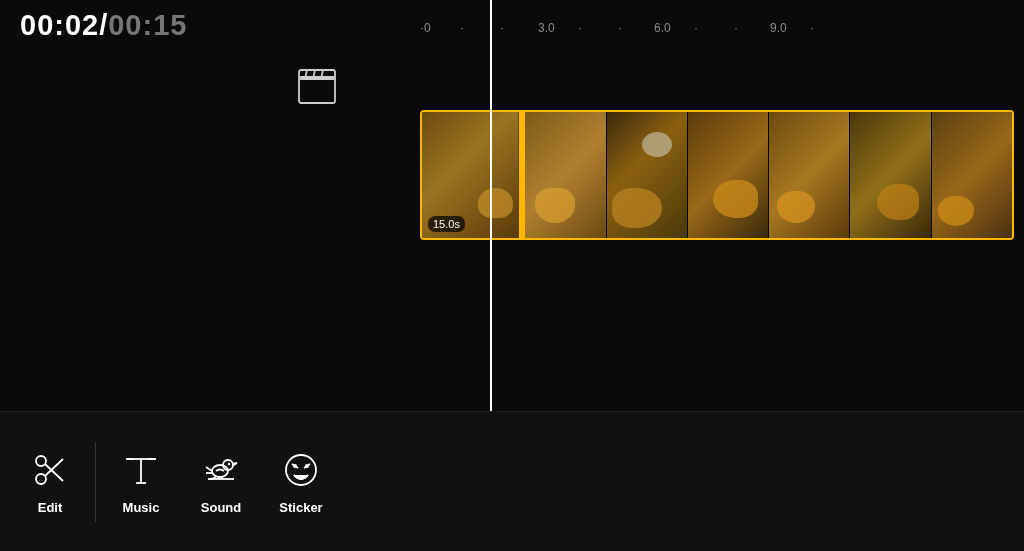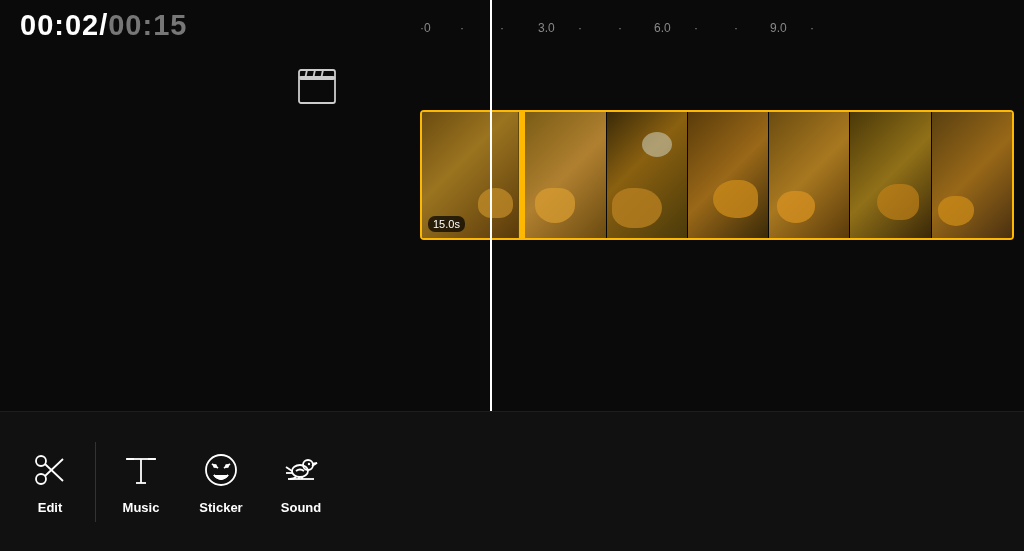--- a/index.html
+++ b/index.html
@@ -253,55 +253,55 @@
         <line x1="14" y1="32" x2="24" y2="32"></line>
       </svg>
     </div>
     <span class="toolbar-item-label">Music</span>
   </div>
 
 
   <div class="toolbar-item">
     <div class="toolbar-icon">
       <svg viewBox="0 0 38 38" stroke="#fff" fill="none" stroke-width="1.8">
+
+        <path d="M8 28 Q12 28 14 26"></path>
+
+        <line x1="6" y1="28" x2="32" y2="28"></line>
+
+        <ellipse cx="18" cy="20" rx="8" ry="6"></ellipse>
+
+        <circle cx="26" cy="14" r="5"></circle>
+
+        <path d="M30 13 L35 12 L30 15"></path>
+
+        <path d="M10 20 L4 16"></path>
+        <path d="M10 22 L4 22"></path>
+
+        <path d="M14 20 Q18 17 22 20"></path>
+
+        <circle cx="27" cy="13" r="1.2" fill="#fff" stroke="none"></circle>
+
+        <line x1="17" y1="26" x2="17" y2="28"></line>
+        <line x1="20" y1="26" x2="20" y2="28"></line>
+      </svg>
+    </div>
+    <span class="toolbar-item-label">Sound</span>
+  </div>
+
+  <div class="toolbar-item">
+    <div class="toolbar-icon">
+      <svg viewBox="0 0 38 38" stroke="#fff" fill="none" stroke-width="1.8">
         <circle cx="19" cy="19" r="15"></circle>
         <circle cx="13" cy="15" r="2" fill="#fff" stroke="none"></circle>
         <circle cx="25" cy="15" r="2" fill="#fff" stroke="none"></circle>
 
         <path d="M12 24 Q19 32 26 24" stroke="#fff"></path>
         <path d="M12 24 Q19 32 26 24" fill="#fff"></path>
 
         <line x1="10" y1="13" x2="16" y2="17" stroke="#fff"></line>
         <line x1="28" y1="13" x2="22" y2="17" stroke="#fff"></line>
       </svg>
     </div>
     <span class="toolbar-item-label">Sticker</span>
   </div>
 
-  <div class="toolbar-item">
-    <div class="toolbar-icon">
-      <svg viewBox="0 0 38 38" stroke="#fff" fill="none" stroke-width="1.8">
-
-        <path d="M8 28 Q12 28 14 26"></path>
-
-        <line x1="6" y1="28" x2="32" y2="28"></line>
-
-        <ellipse cx="18" cy="20" rx="8" ry="6"></ellipse>
-
-        <circle cx="26" cy="14" r="5"></circle>
-
-        <path d="M30 13 L35 12 L30 15"></path>
-
-        <path d="M10 20 L4 16"></path>
-        <path d="M10 22 L4 22"></path>
-
-        <path d="M14 20 Q18 17 22 20"></path>
-
-        <circle cx="27" cy="13" r="1.2" fill="#fff" stroke="none"></circle>
-
-        <line x1="17" y1="26" x2="17" y2="28"></line>
-        <line x1="20" y1="26" x2="20" y2="28"></line>
-      </svg>
-    </div>
-    <span class="toolbar-item-label">Sound</span>
-  </div>
-
 </div>
 
 </body></html>

